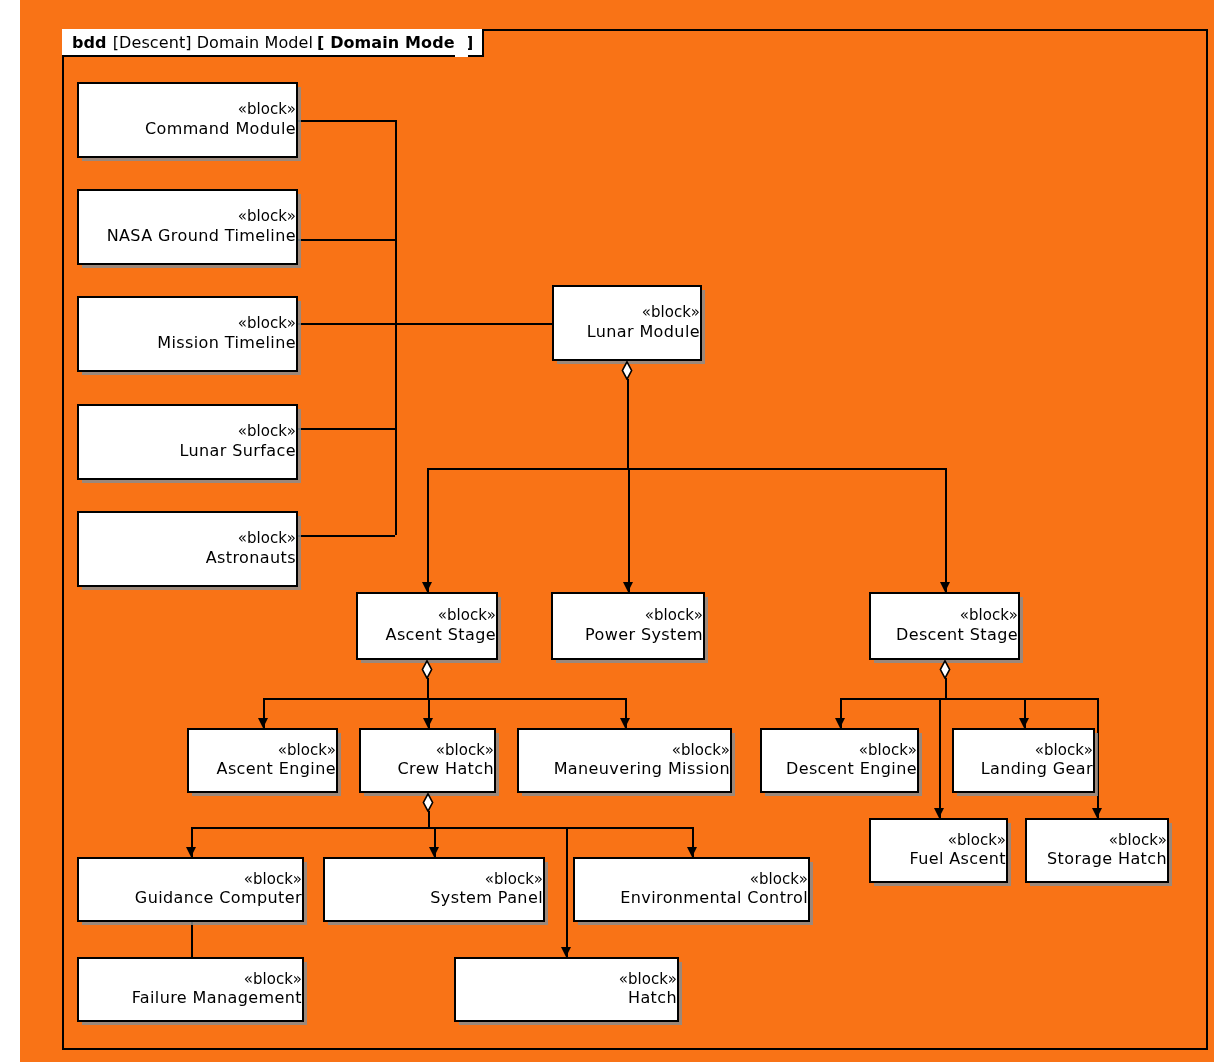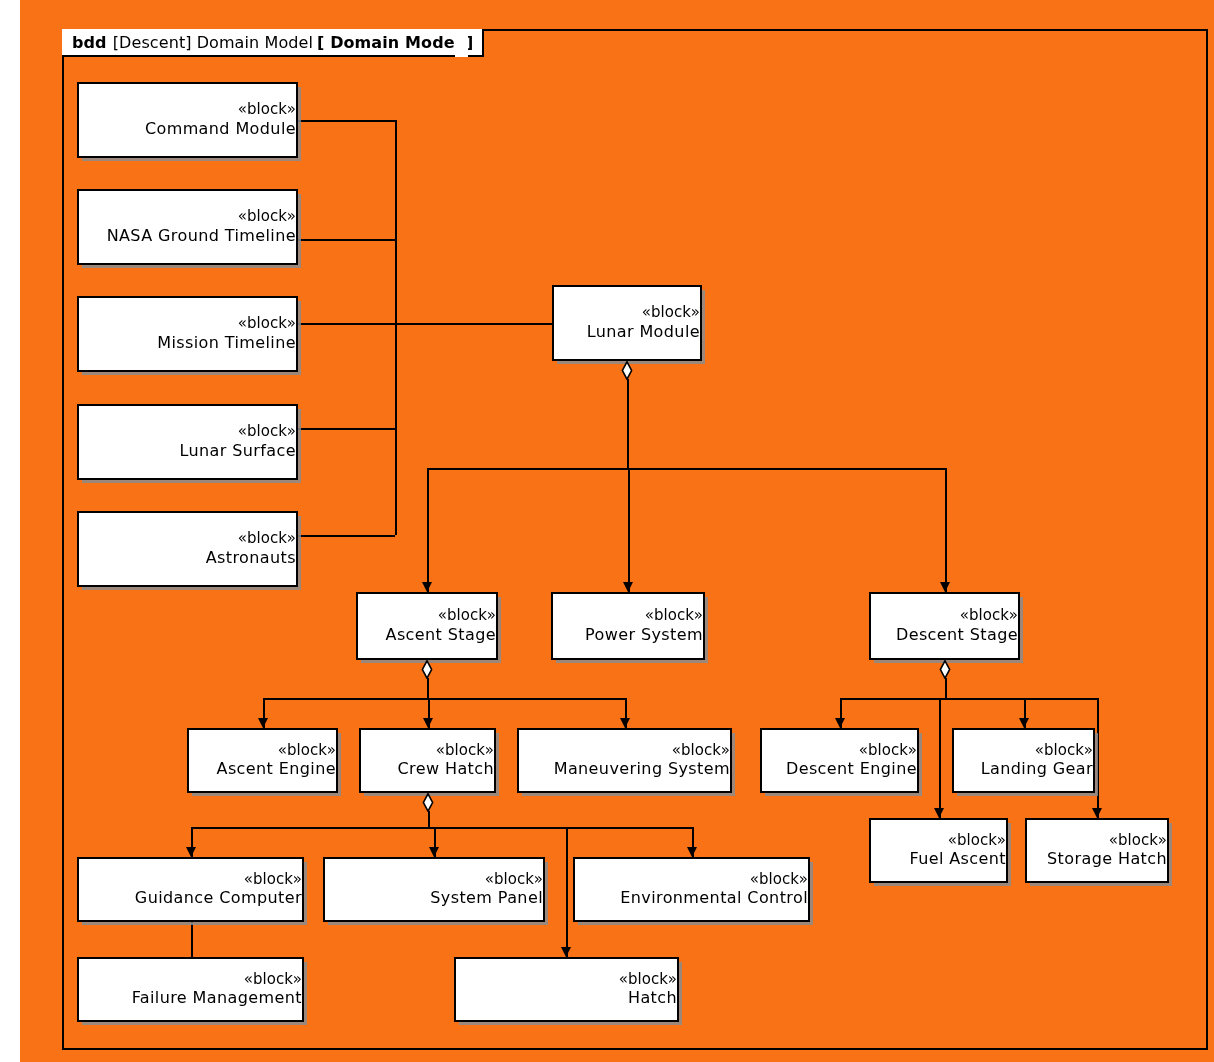--- a/index.html
+++ b/index.html
@@ -247,21 +247,21 @@
       <div class="block" style="left: 167px; top: 728px; width: 151px; height: 65px;">
         <div class="stereo">«block»</div>
         <div class="bname">Ascent Engine</div>
       </div>
       <div class="block" style="left: 339px; top: 728px; width: 137px; height: 65px;">
         <div class="stereo">«block»</div>
         <div class="bname">Crew Hatch</div>
       </div>
       <div class="block" style="left: 497px; top: 728px; width: 215px; height: 65px;">
         <div class="stereo">«block»</div>
-        <div class="bname">Maneuvering System</div>
+        <div class="bname">Maneuvering Mission</div>
       </div>
       <div class="block" style="left: 740px; top: 728px; width: 159px; height: 65px;">
         <div class="stereo">«block»</div>
         <div class="bname">Descent Engine</div>
       </div>
       <div class="block" style="left: 932px; top: 728px; width: 143px; height: 65px;">
         <div class="stereo">«block»</div>
         <div class="bname">Landing Gear</div>
       </div>
       <div class="block" style="left: 849px; top: 818px; width: 139px; height: 65px;">

